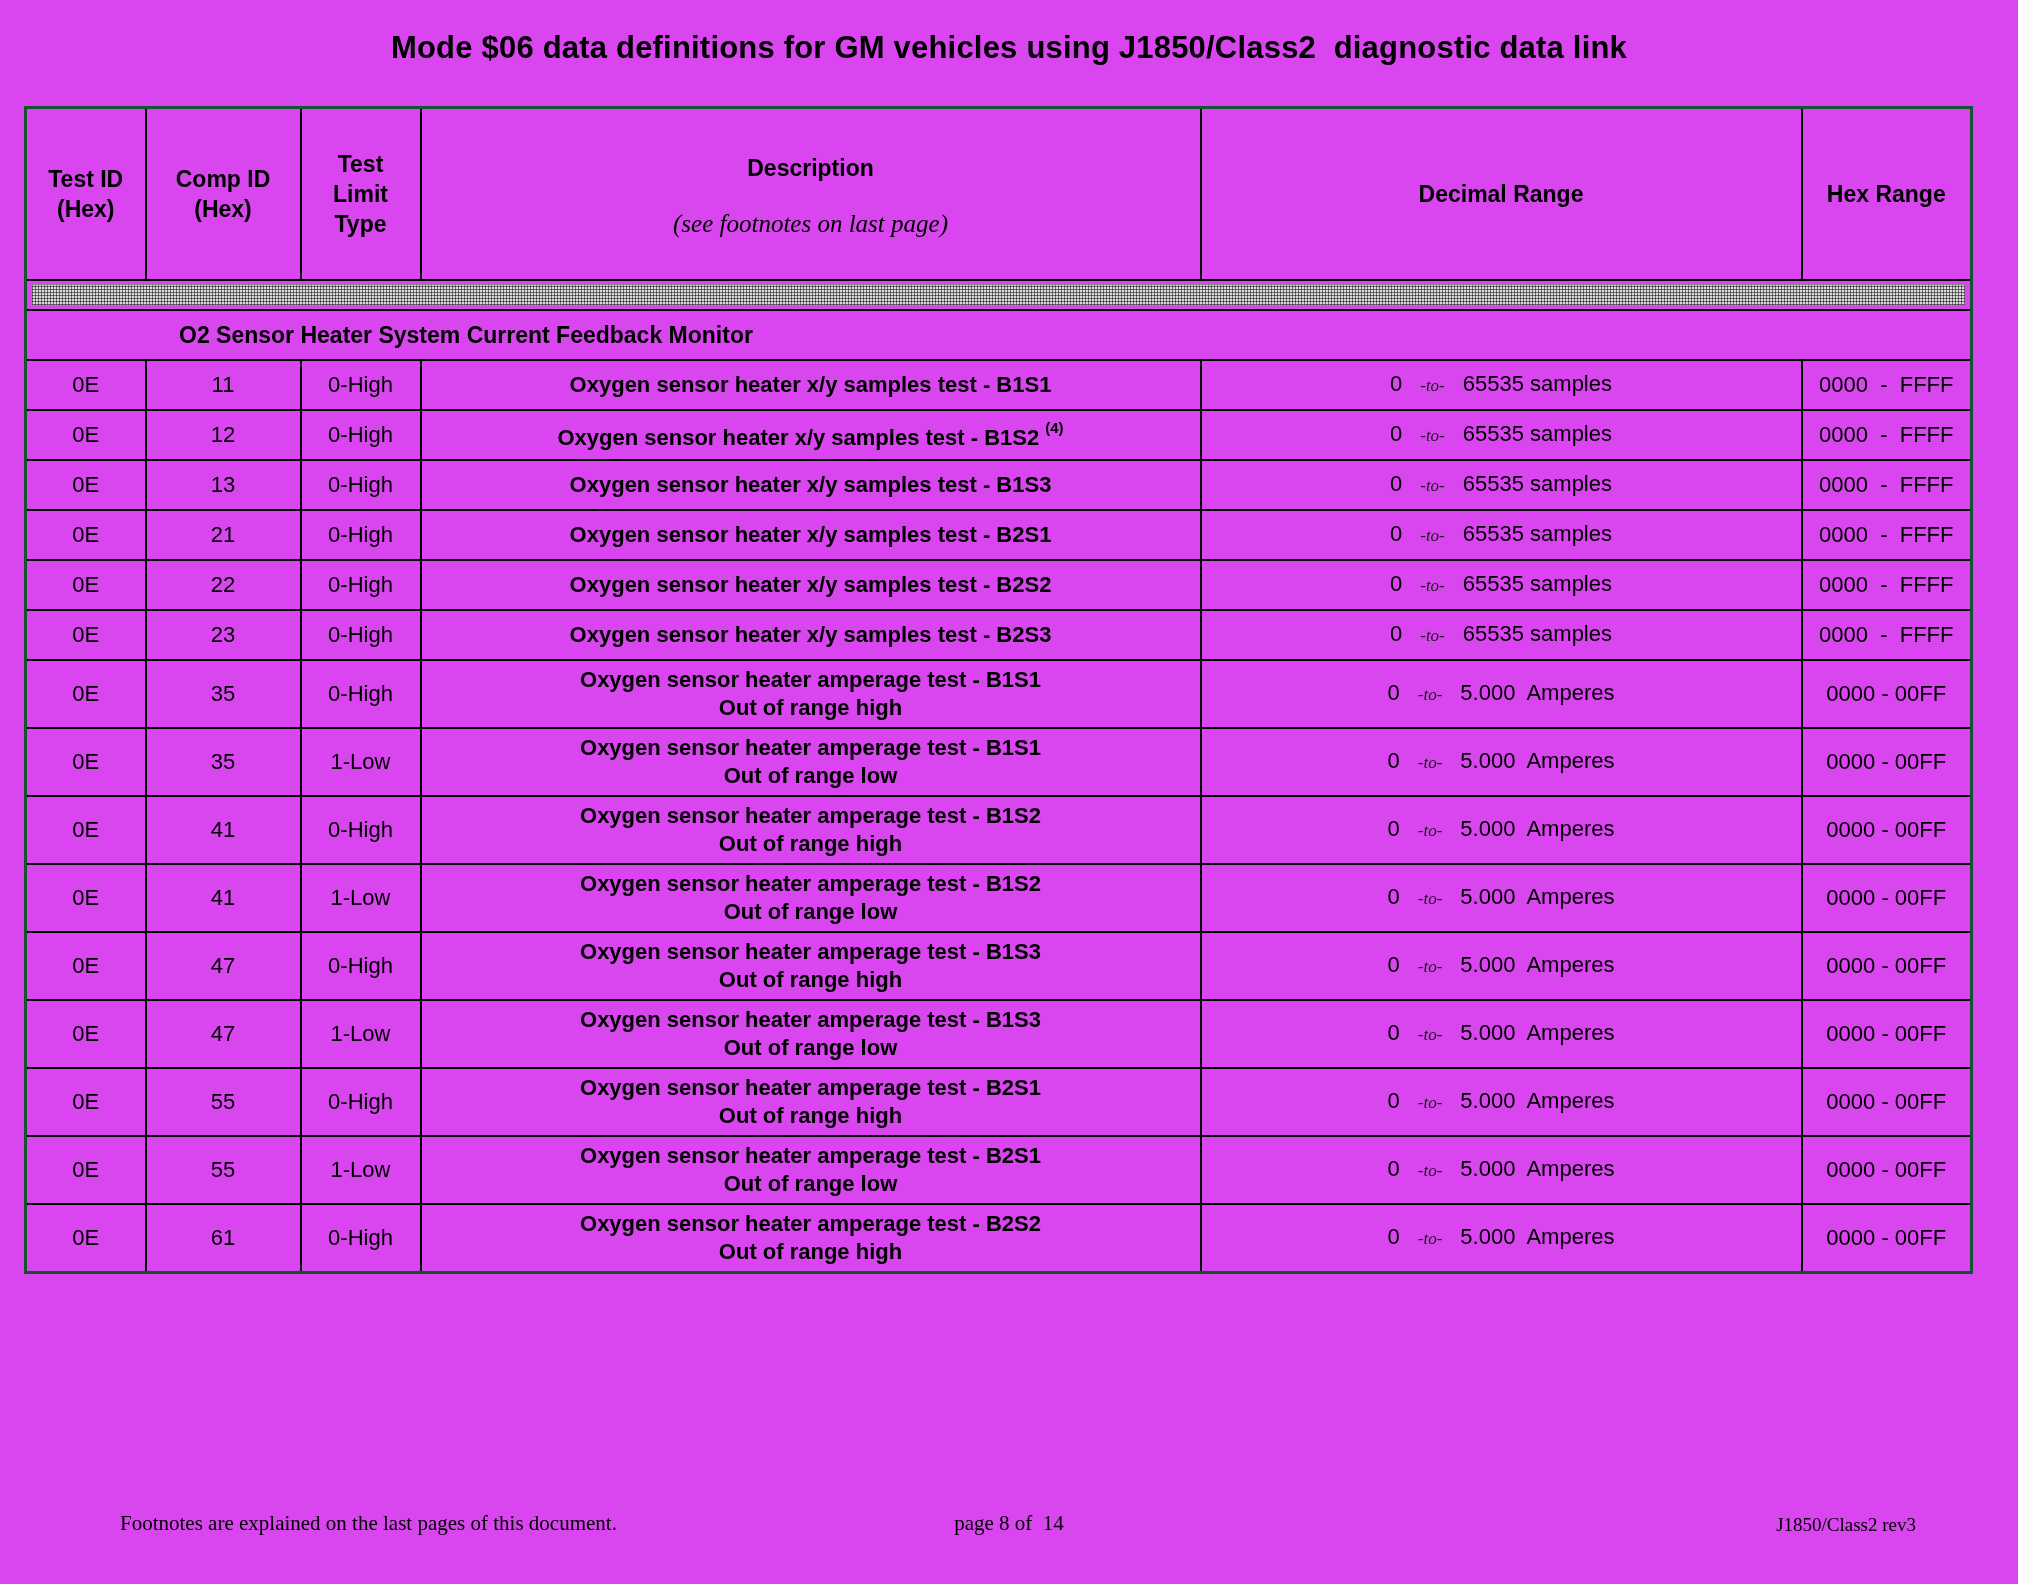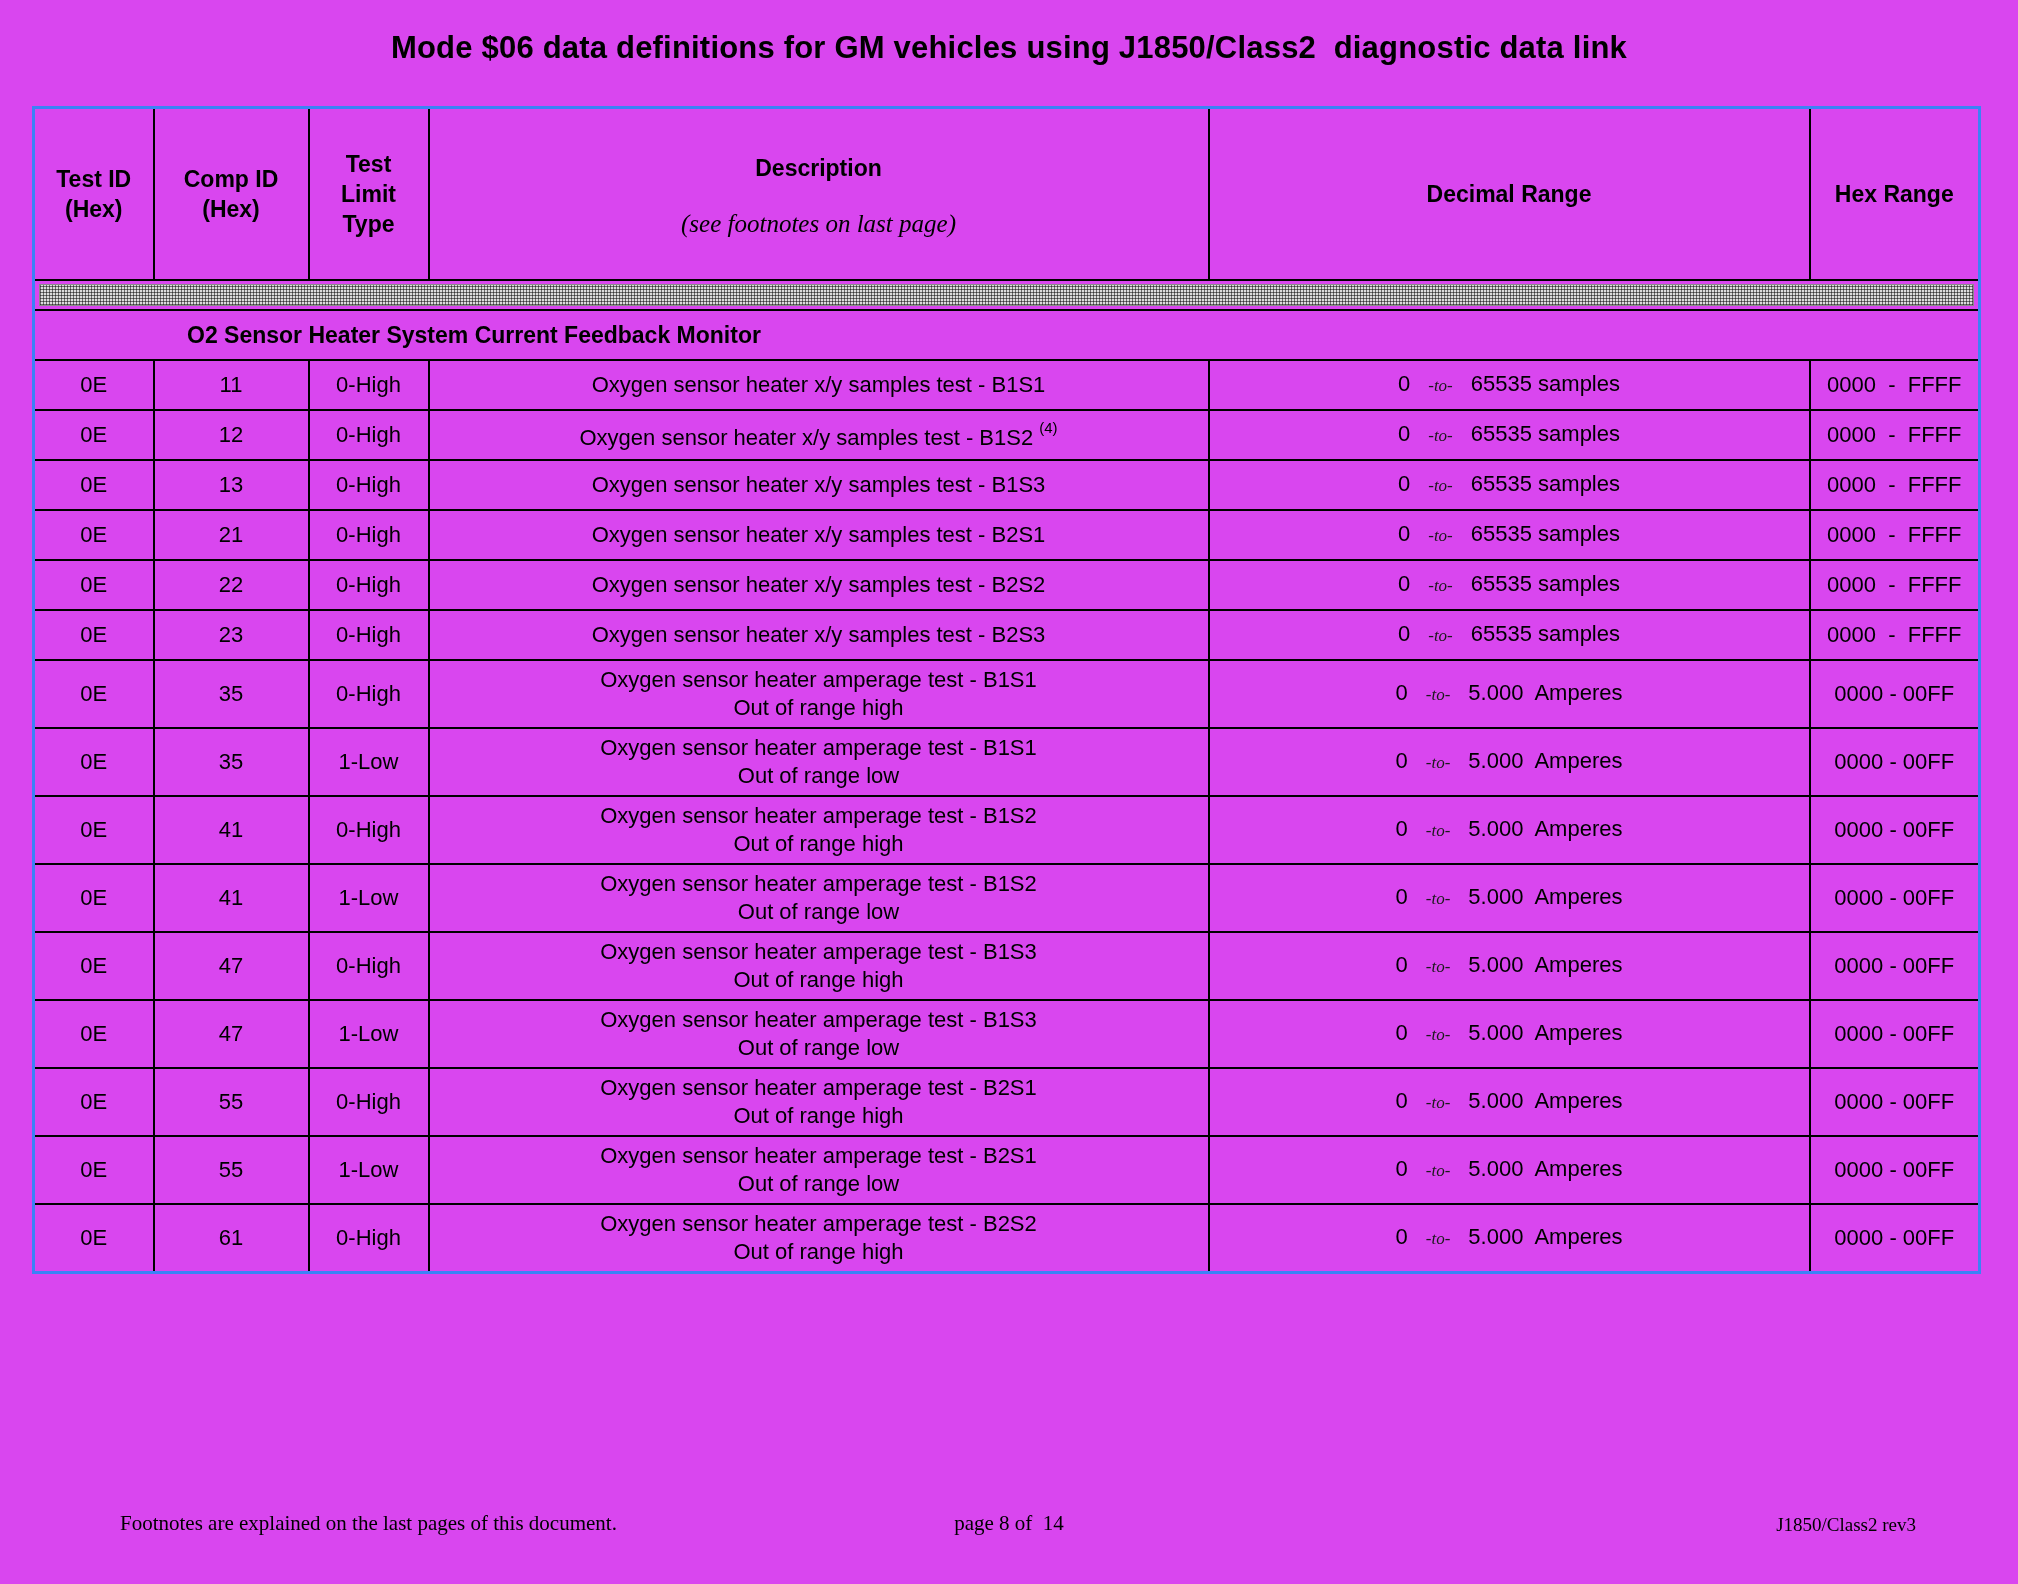--- a/index.html
+++ b/index.html
@@ -11,23 +11,23 @@
   .title {
     position:absolute; top:30px; left:0; right:0;
     text-align:center; font-weight:bold; font-size:31px;
     white-space:pre; letter-spacing:0.2px;
   }
   .subtitle {
     position:absolute; top:74px; left:0; right:0;
     text-align:center; font-family:"Liberation Serif", serif; font-size:22px;
   }
   table.data-table {
-    position:absolute; top:106px; left:32px;
+    position:absolute; top:106px; left:24px;
     width:1946px; border-collapse:collapse; table-layout:fixed;
-    border:3px solid #3b82f6;
+    border:3px solid #14532d;
   }
   .data-table th, .data-table td {
     border:2px solid #000;
     vertical-align:middle;
     text-align:center;
   }
   .data-table th {
     font-size:23px; font-weight:bold;
     line-height:30px; padding:14px 4px;
     white-space:pre-line;
@@ -48,21 +48,21 @@
     background:
       repeating-linear-gradient(0deg,  rgba(0,0,0,0.50) 0 1px, transparent 1px 3px),
       repeating-linear-gradient(90deg, rgba(0,0,0,0.50) 0 1px, transparent 1px 3px),
       #dcdcdc;
     border:1px solid #8a8a8a;
   }
   tr.section-row td {
     text-align:left; padding-left:152px;
     font-weight:bold; font-size:23px; height:38px;
   }
-  .desc-line { display:block; }
+  .desc-line { display:block;font-weight:bold; }
   .desc-line:empty { display:none; }
   sup.footnote {
     font-size:15px; position:relative; top:-4px; margin-left:6px;
   }
   sup.footnote:empty { display:none; }
   .dec-wrap {
     display:flex; justify-content:center; align-items:baseline; gap:18px;
   }
   .dec-sep {
     font-style:italic; font-size:17px;

